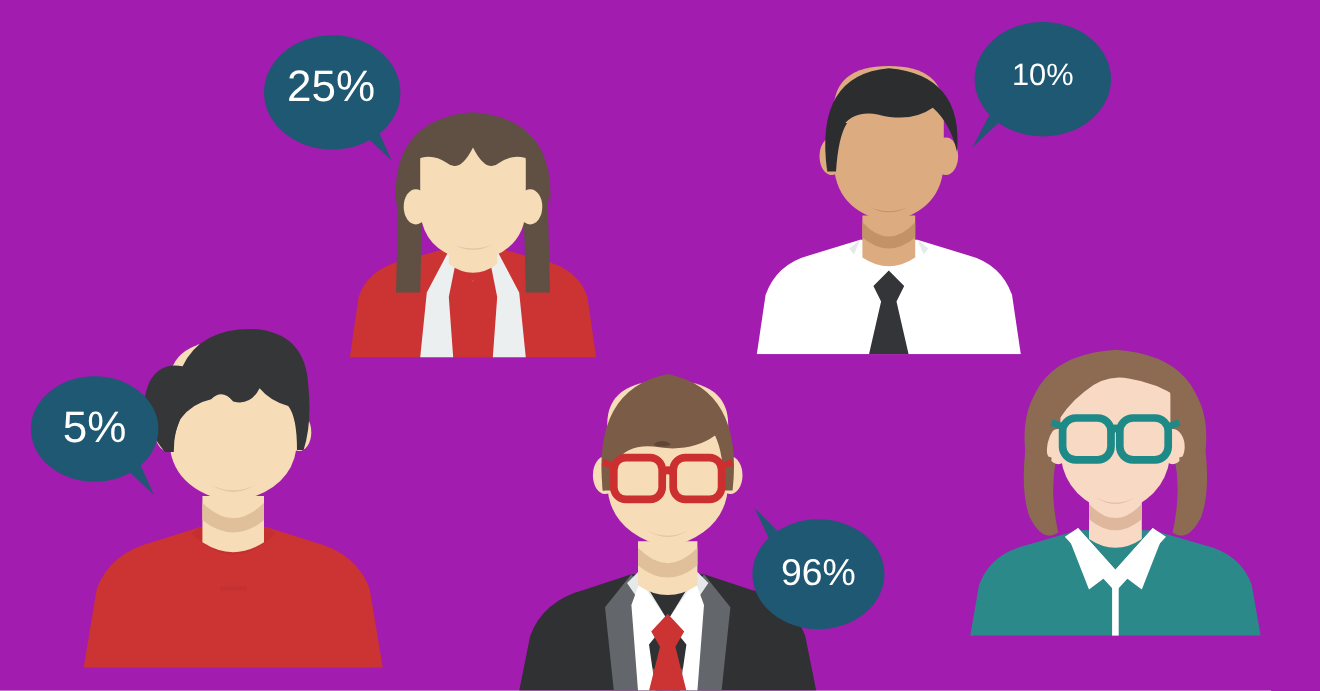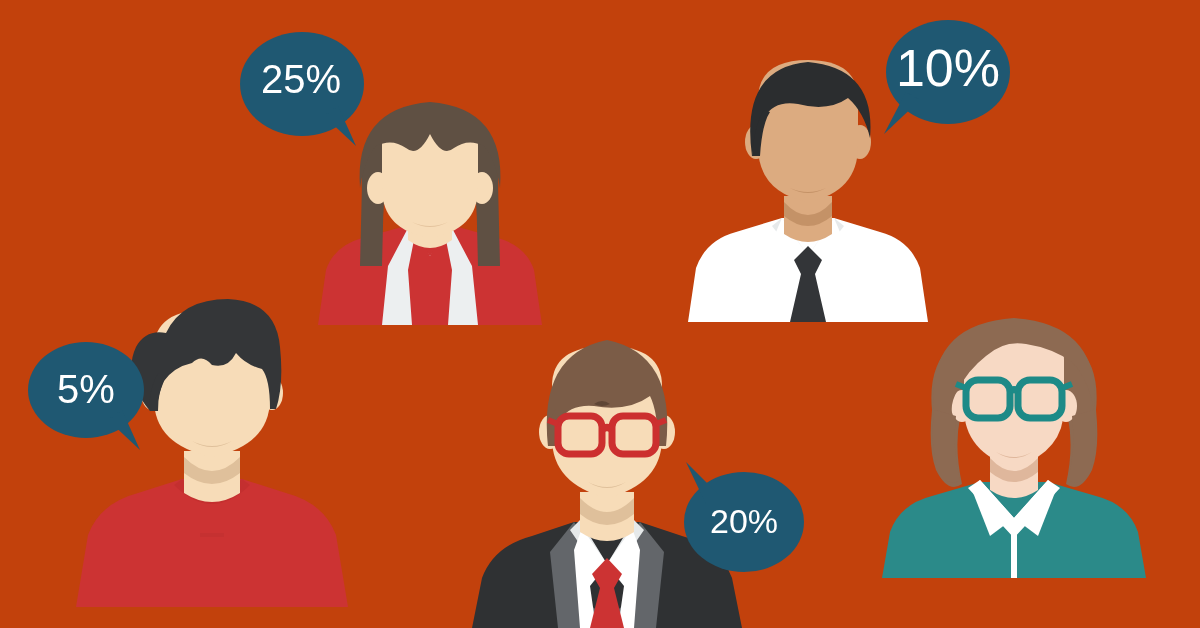--- a/index.html
+++ b/index.html
@@ -36,21 +36,21 @@
     color: #ffffff;
     font-family: "Liberation Sans", sans-serif;
     font-weight: 400;
     letter-spacing: 0px;
     pointer-events: none;
   }
 </style>
 </head>
 <body>
 
-<div id="stage" style="width: 1200px; height: 628px; background: #c2410c; text-align: right;">
+<div id="stage" style="width: 1200px; height: 628px; background: #a21caf; text-align: right;">
 
   <div class="person" style="left:300px; top:80px; width:260px; height:245px;">
     <svg width="260" height="245" viewBox="0 0 260 245">
 
       <g>
         <path d="M 18 245 L 26 190 Q 34 166 62 158 L 120 142 L 140 142 L 198 158 Q 226 166 234 190 L 242 245 Z" fill="#cc3333"></path>
 
         <path d="M 108 148 L 130 176 L 110 200 L 130 218 L 112 245 L 82 245 L 88 186 Z" fill="#eceff0"></path>
         <path d="M 152 148 L 130 176 L 150 200 L 130 218 L 148 245 L 178 245 L 172 186 Z" fill="#eceff0"></path>
 
@@ -109,21 +109,21 @@
 
       <path d="M 112 168 Q 130 178 148 168 Q 130 176 112 168 Z" fill="#c49267"></path>
     </svg>
   </div>
 
   <div class="bubble" style="left:872px; top:18px; width:140px; height:116px;">
     <svg width="140" height="116" viewBox="0 0 140 116">
       <ellipse cx="76" cy="54" rx="62" ry="52" fill="#1f5872"></ellipse>
       <path d="M 48 82 L 12 116 L 34 74 Z" fill="#1f5872"></path>
     </svg>
-    <div class="bubble-text" style="font-size:52px; transform:translate(6px,-8px);">10%</div>
+    <div class="bubble-text" style="font-size:28px; transform:translate(6px,-8px);">10%</div>
   </div>
 
   <div class="person" style="left:62px; top:285px; width:300px; height:322px;">
     <svg width="300" height="322" viewBox="0 0 300 322">
 
       <g>
         <path d="M 14 322 L 26 250 Q 38 218 76 208 L 120 194 L 180 194 L 224 208 Q 262 218 274 250 L 286 322 Z" fill="#cc3333"></path>
 
         <path d="M 120 194 Q 150 224 180 194 L 188 200 Q 150 238 112 200 Z" fill="#c42f2f"></path>
         <path d="M 138 248 L 162 248 L 162 252 L 138 252 Z" fill="#c0302f" opacity="0.55"></path>
@@ -190,21 +190,21 @@
 
       <path d="M 126 162 Q 145 174 164 162 Q 145 172 126 162 Z" fill="#dfc09b"></path>
     </svg>
   </div>
 
   <div class="bubble" style="left:676px; top:456px; width:132px; height:118px;">
     <svg width="132" height="118" viewBox="0 0 132 118">
       <ellipse cx="68" cy="66" rx="60" ry="50" fill="#1f5872"></ellipse>
       <path d="M 42 38 L 10 6 L 30 48 Z" fill="#1f5872"></path>
     </svg>
-    <div class="bubble-text" style="font-size:34px; transform:translate(2px,6px);">20%</div>
+    <div class="bubble-text" style="font-size:34px; transform:translate(2px,6px);">96%</div>
   </div>
 
   <div class="person" style="left:874px; top:298px; width:280px; height:280px;">
     <svg width="280" height="280" viewBox="0 0 280 280">
 
       <g>
         <path d="M 8 280 L 16 234 Q 26 206 58 198 L 106 184 L 174 184 L 222 198 Q 254 206 264 234 L 272 280 Z" fill="#2b8a89"></path>
 
         <path d="M 106 182 L 140 220 L 174 182 L 186 190 L 140 240 L 94 190 Z" fill="#ffffff"></path>
         <path d="M 106 182 L 140 220 L 116 238 L 98 192 Z" fill="#ffffff"></path>

